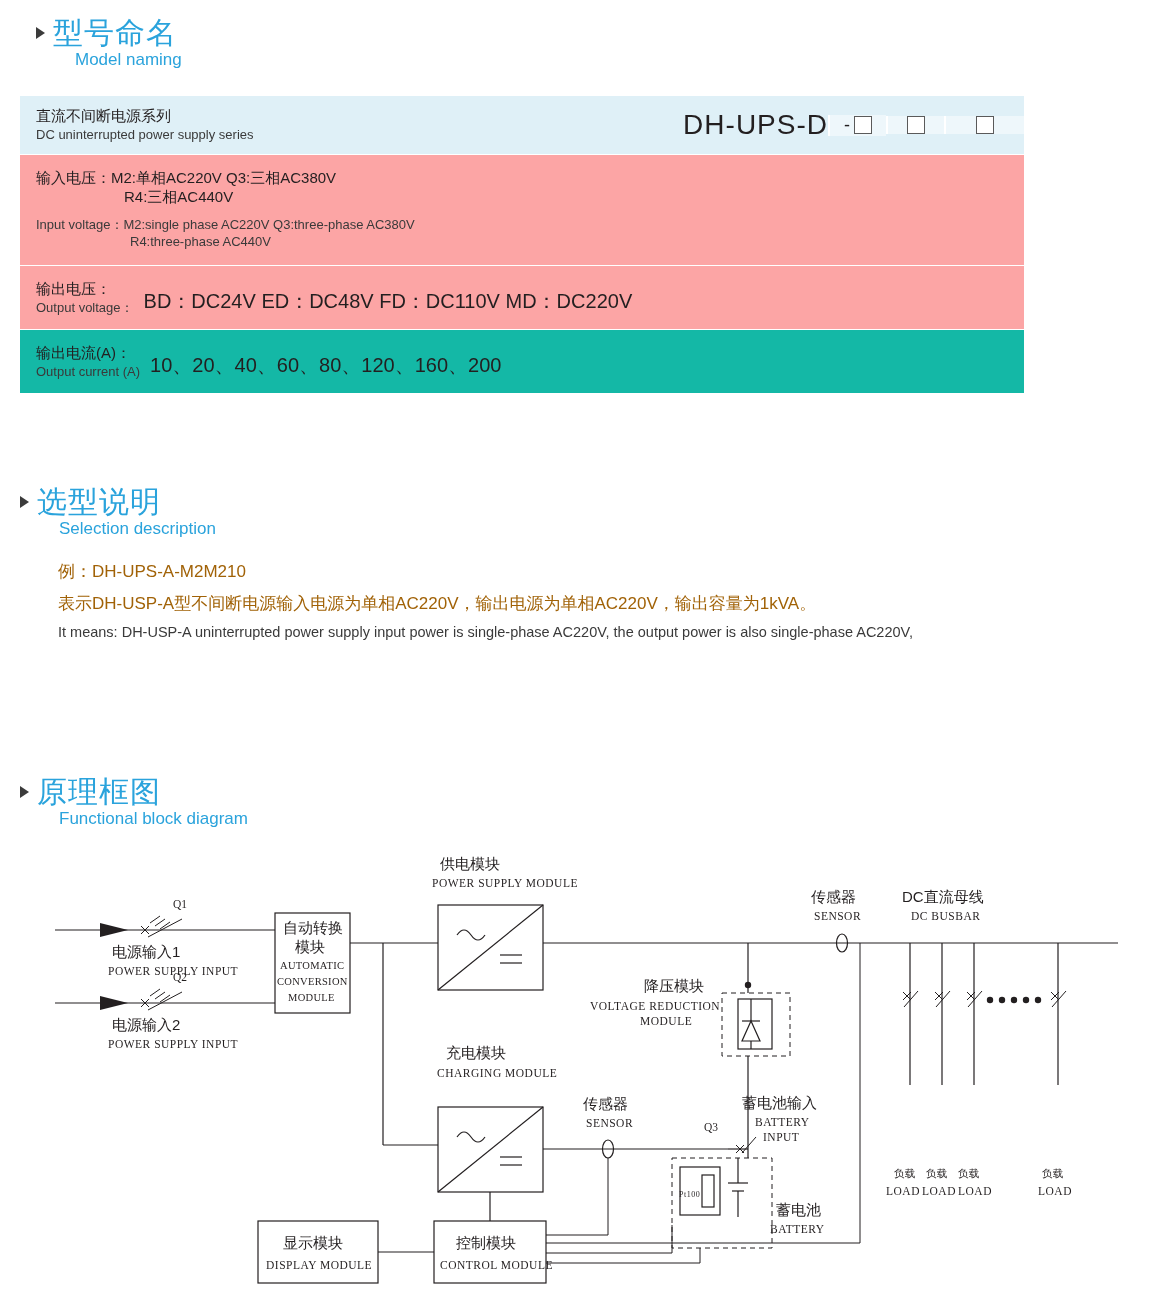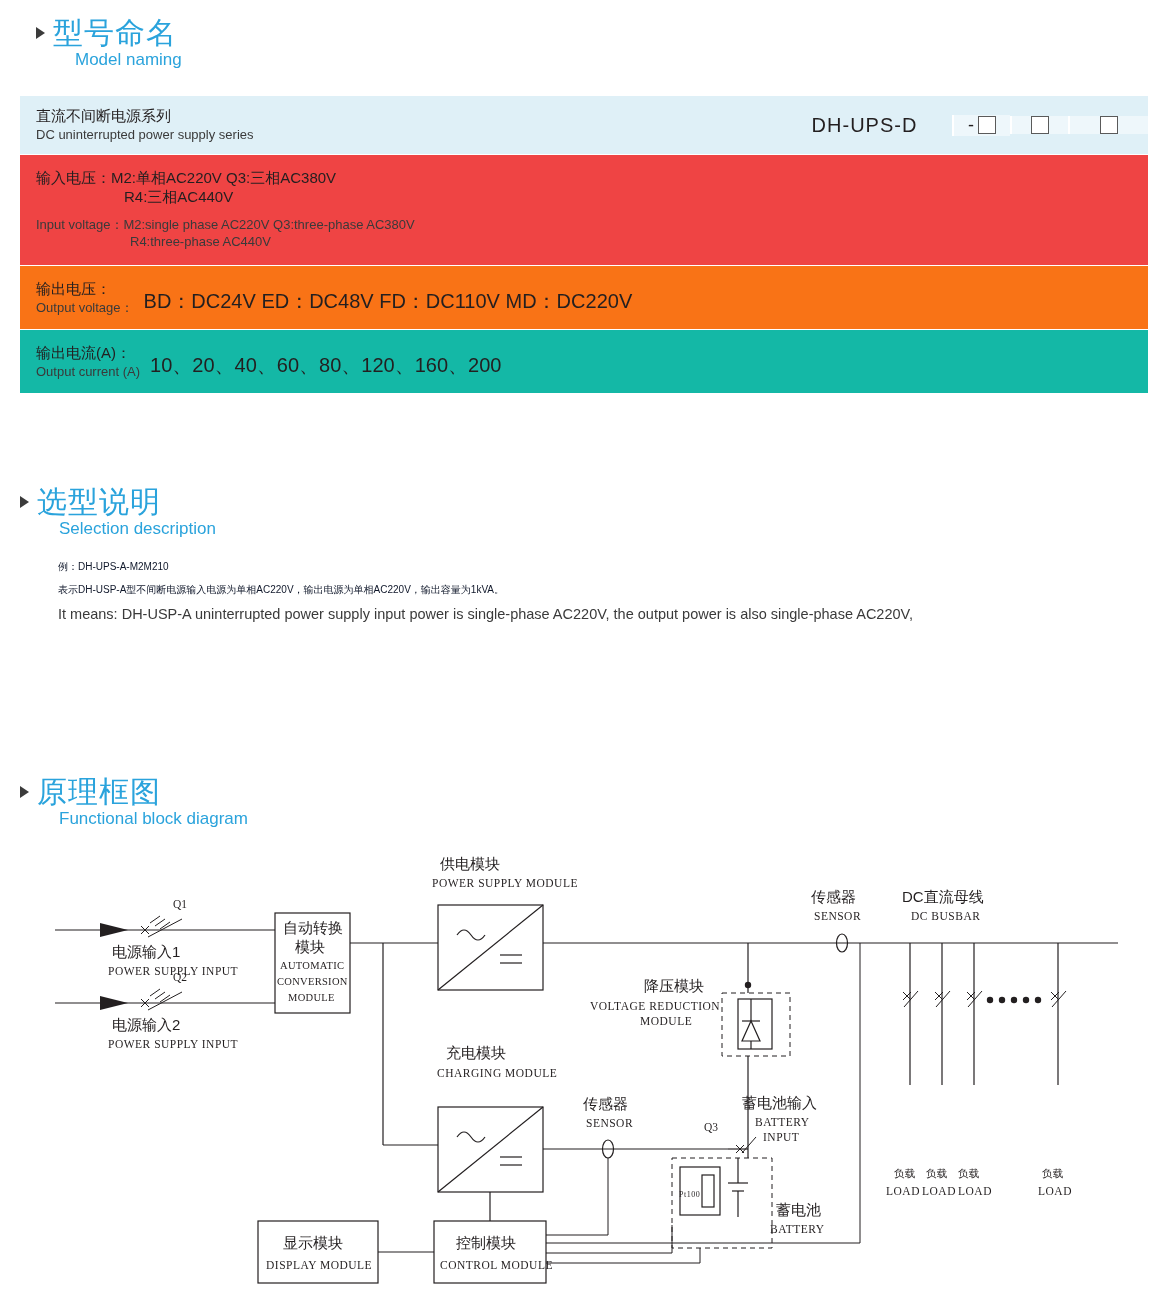--- a/index.html
+++ b/index.html
@@ -16,41 +16,41 @@
     border-bottom:6px solid transparent;
     vertical-align:middle;margin-right:8px;
   }
   .cn-h{
     font-size:30px;color:#2aa3dc;letter-spacing:1px;font-weight:500;
     display:inline-block;vertical-align:middle;line-height:34px;
   }
   .en-h{font-size:17px;color:#2aa3dc;margin-left:39px;margin-top:0;}
 
   
-  #naming{position:absolute;left:20px;top:95px;width:1128px;}
+  #naming{position:absolute;left:20px;top:95px;width:1004px;}
   .nrow{display:flex;border-top:1px solid #ffffff;}
   .r1{height:58px;background:#dff0f7;display:flex;align-items:center;}
   .r1 .left{flex:1;padding-left:16px;line-height:1.35;}
-  .r1 .code{width:175px;text-align:center;font-size:20px;letter-spacing:1px;color:#231f20;}
+  .r1 .code{width:175px;text-align:right;font-size:28px;letter-spacing:1px;color:#231f20;}
   .r1 .bx{width:56px;display:flex;align-items:center;justify-content:center;background:#eef7fb;border-left:2px solid #fff;}
   .sqr{display:inline-block;width:16px;height:16px;border:1px solid #5a5a5a;background:#fff;}
   .dash{font-size:18px;}
   .cn{font-size:15px;color:#231f20;}
   .en{font-size:13px;color:#3a3a3a;}
-  .r2{background:#ef4444;padding:14px 16px 16px 16px;}
-  .r3{background:#f97316;padding:12px 16px;}
+  .r2{background:#fca5a5;padding:14px 16px 16px 16px;}
+  .r3{background:#fca5a5;padding:12px 16px;}
   .r4{background:#14b8a6;padding:12px 16px;}
   .lbl-wrap{display:flex;align-items:flex-start;}
   .lbl2{line-height:1.4;}
   .valtxt{font-size:20px;padding-left:10px;}
 
   
   #seltext{position:absolute;left:58px;top:560px;width:1110px;}
   #seltext p{margin:0 0 9px 0;}
-  .t-cn{font-size:10px;color:#0f172a;}
+  .t-cn{font-size:17px;color:#a16207;}
   .t-en{font-size:14.5px;color:#3a3a3a;}
 
   
   #diagram{position:absolute;left:0;top:845px;width:1167px;height:463px;}
   #diagram svg{display:block;}
   .dlab-cn{font-family:"Liberation Sans",sans-serif;font-size:15px;fill:#231f20;}
   .dlab-en{font-family:"Liberation Serif",serif;font-size:11.5px;fill:#231f20;letter-spacing:.5px;}
   .dlab-en-s{font-family:"Liberation Serif",serif;font-size:10.5px;fill:#231f20;letter-spacing:.3px;}
   .dlab-q{font-family:"Liberation Serif",serif;font-size:11.5px;fill:#231f20;}
   .box{fill:#ffffff;stroke:#231f20;stroke-width:1.2;}

